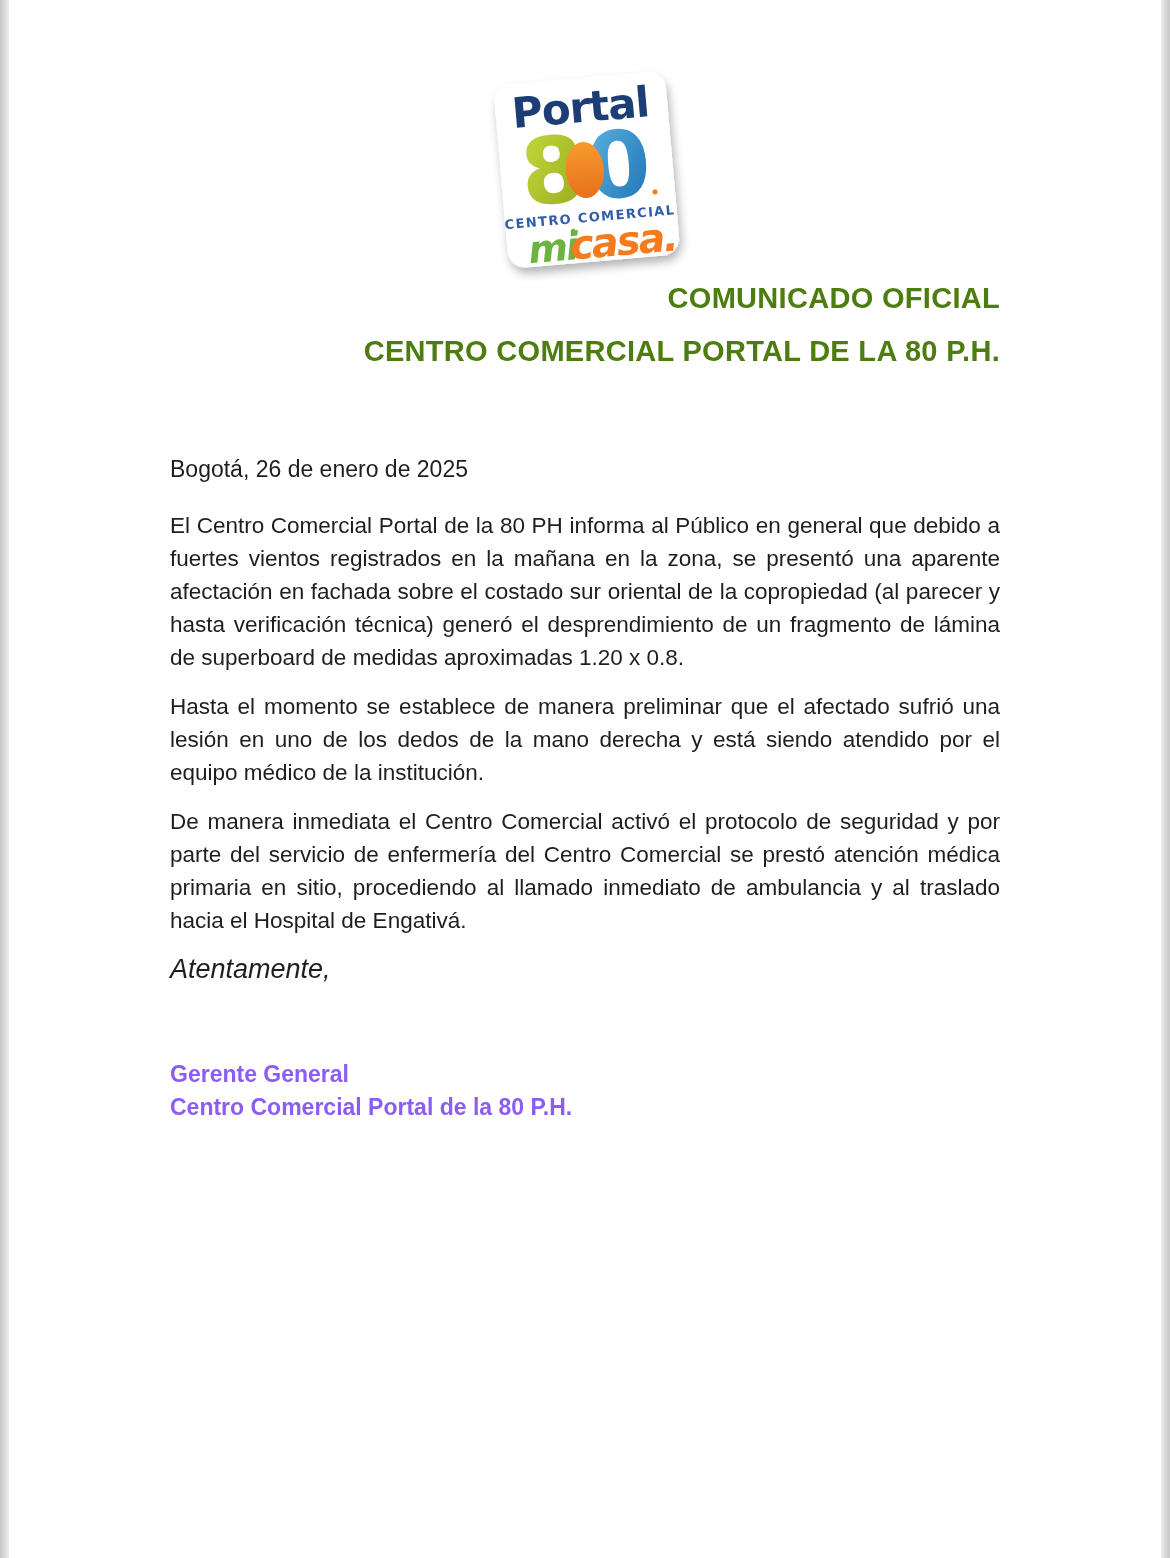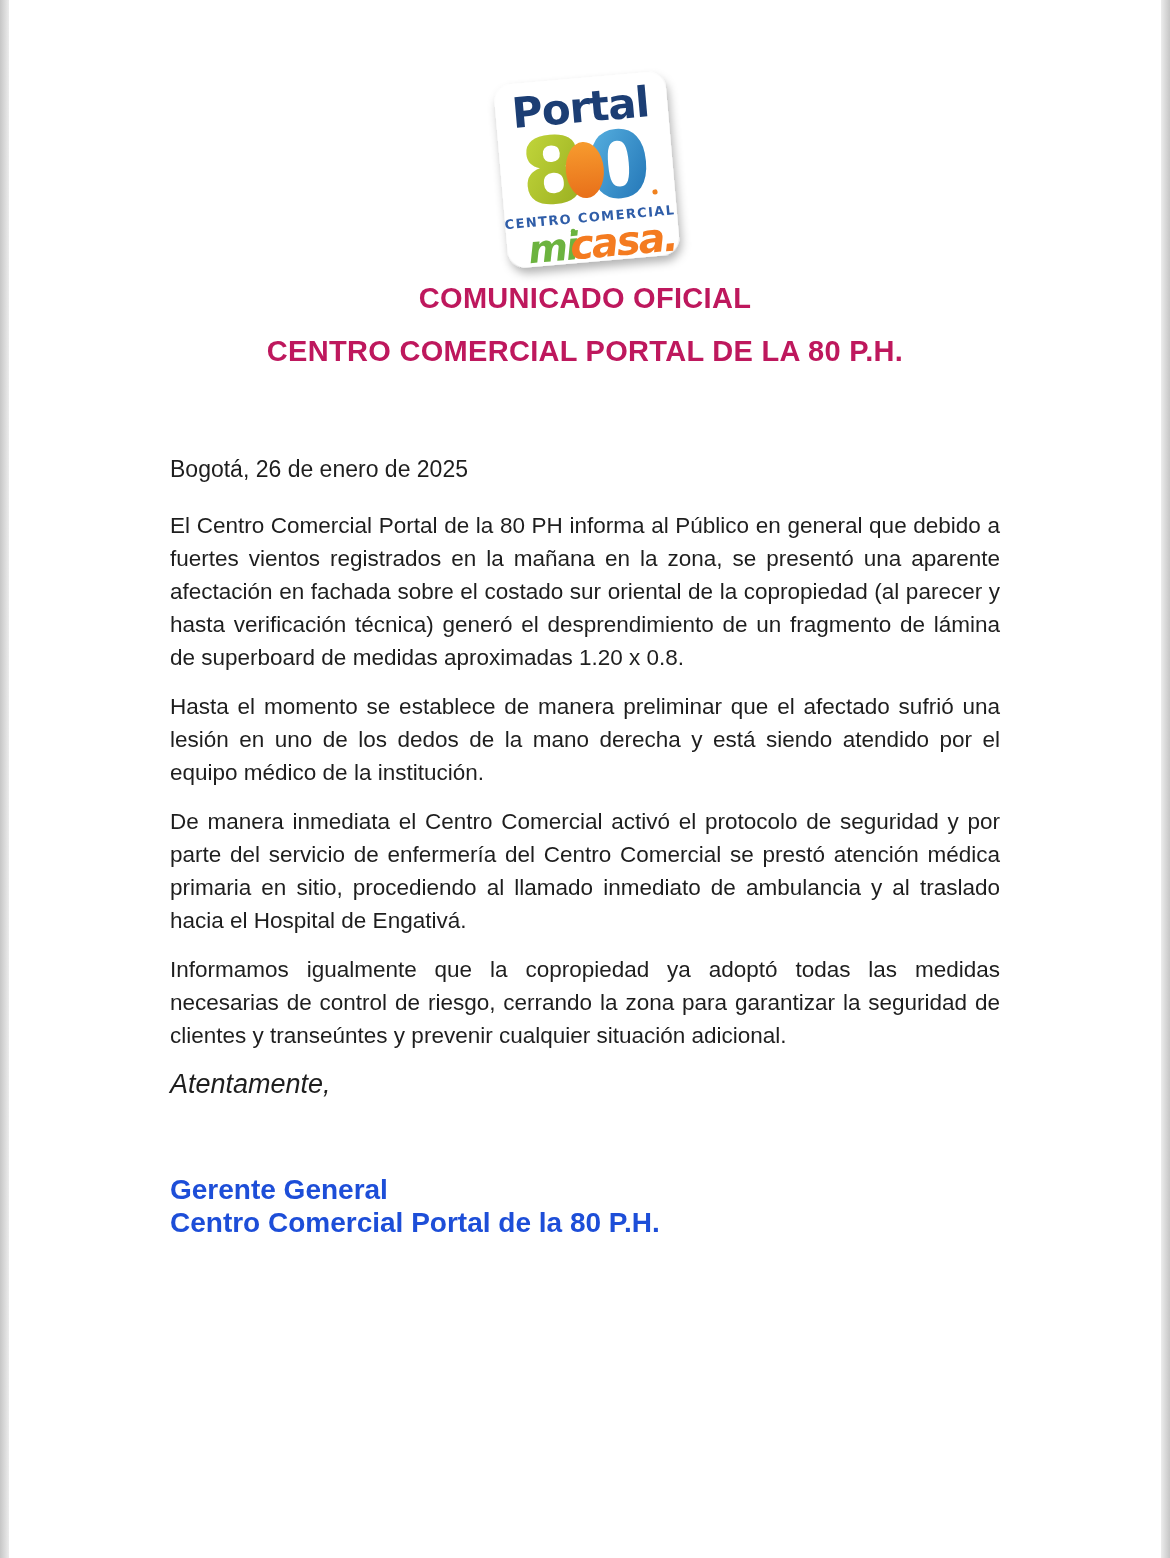--- a/index.html
+++ b/index.html
@@ -31,25 +31,25 @@
     padding-top: 72px;
   }
 
   .logo-wrap {
     text-align: center;
     height: 186px;
   }
   .logo-svg { overflow: visible; }
 
   .title {
-    text-align: center;
+    text-align: right;
     font-weight: bold;
     font-size: 29px;
     letter-spacing: 0.3px;
-    color: #be185d;
+    color: #4d7c0f;
     margin: 0;
   }
   .title.line1 { margin-top: 24px; }
   .title.line2 { margin-top: 20px; }
 
   .date-line {
     font-size: 23px;
     margin-top: 88px;
   }
 
@@ -63,23 +63,23 @@
 
   .closing {
     font-size: 27px;
     line-height: 33px;
     font-style: italic;
   }
 
   .signature {
     margin-top: 72px;
     font-weight: bold;
-    font-size: 28px;
+    font-size: 23px;
     line-height: 33px;
-    color: #1d4ed8;
+    color: #8b5cf6;
   }
 </style>
 </head>
 <body>
 
 <div class="page-edge left"></div>
 <div class="page-edge right"></div>
 
 <div class="content">
 
@@ -119,21 +119,20 @@
 
   <h1 class="title line1">COMUNICADO OFICIAL</h1>
   <h2 class="title line2">CENTRO COMERCIAL PORTAL DE LA 80 P.H.</h2>
 
   <div class="date-line">Bogotá, 26 de enero de 2025</div>
 
   <div class="body-text">
     <p>El Centro Comercial Portal de la 80 PH informa al Público en general que debido a fuertes vientos registrados en la mañana en la zona, se presentó una aparente afectación en fachada sobre el costado sur oriental de la copropiedad  (al parecer y hasta verificación técnica)  generó el desprendimiento de un fragmento de lámina de superboard de medidas aproximadas 1.20 x 0.8.</p>
     <p>Hasta el momento se establece de manera preliminar que el afectado sufrió una lesión en uno de los dedos de la mano derecha y está siendo atendido por el equipo médico de la institución.</p>
     <p>De manera inmediata el Centro Comercial activó el protocolo de seguridad y por parte del servicio de enfermería del Centro Comercial se prestó atención médica primaria en sitio, procediendo al llamado inmediato de ambulancia y al traslado hacia el Hospital de Engativá.</p>
-    <p>Informamos igualmente que la copropiedad ya adoptó todas las medidas necesarias de control de riesgo, cerrando la zona para garantizar la seguridad de clientes y transeúntes y prevenir cualquier situación adicional.</p>
   </div>
 
   <div class="closing">Atentamente,</div>
 
   <div class="signature">
     <div>Gerente General</div>
     <div>Centro Comercial Portal de la 80 P.H.</div>
   </div>
 
 </div>

